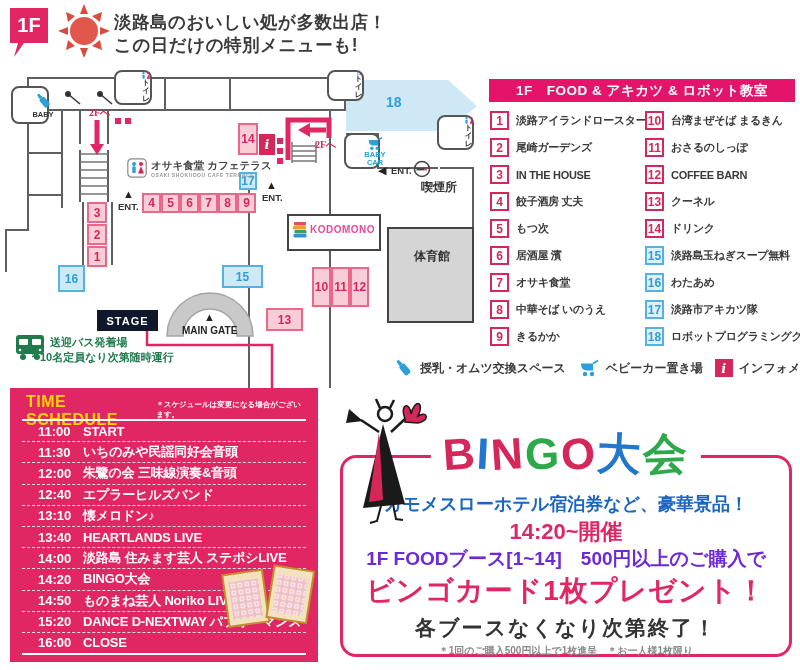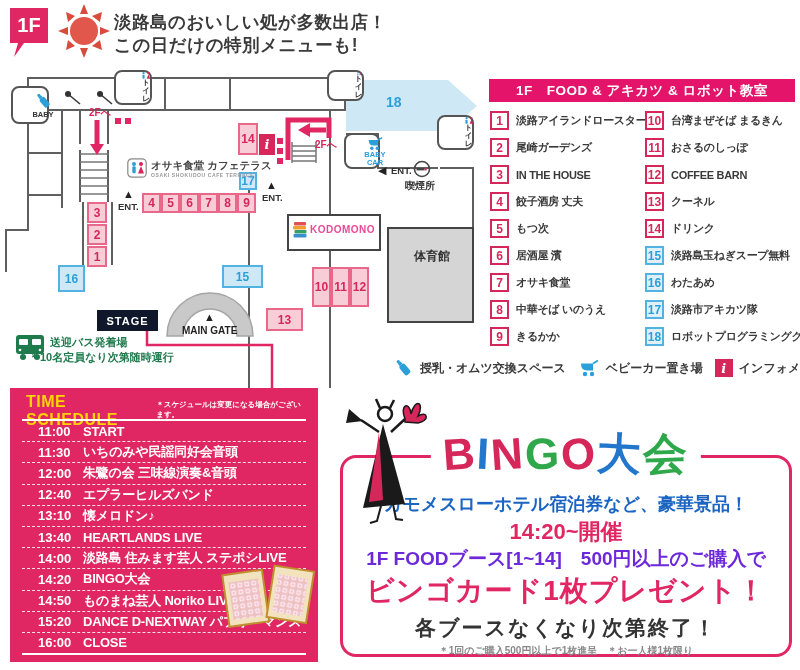--- a/index.html
+++ b/index.html
@@ -16,21 +16,21 @@
   .map-svg{position:absolute;left:0;top:58px;}
   .booth{position:absolute;display:flex;align-items:center;justify-content:center;box-sizing:border-box;
     background:#f9cdd7;border:2px solid #e9688a;color:#d6275a;font-weight:800;font-size:12px;z-index:3;}
   .booth.blue{background:#cfe8f6;border-color:#52b2e2;color:#2b9fd9;}
   .area18-label{position:absolute;color:#2b9fd9;font-size:14px;font-weight:800;z-index:3;}
   .mbox{position:absolute;box-sizing:border-box;background:#fff;border:2px solid #555;border-radius:8px;
     display:flex;flex-direction:column;align-items:center;justify-content:center;z-index:4;padding-left:26px;}
   .mbox .cap{font-size:7.5px;font-weight:800;color:#333;line-height:1.05;text-align:center;}
   .mbox .cap.blue{color:#2b9fd9;}
   .maplbl{position:absolute;font-weight:800;color:#333;z-index:4;white-space:nowrap;}
-  .crimson{color:#d6275a;}
+  .crimson{color:#d6275a;font-family:Liberation Serif, serif;}
   .greenlbl{color:#1f7a4c;}
   .stage{position:absolute;left:97px;top:310px;width:61px;height:21px;background:#0f172a;color:#fff;
     display:flex;align-items:center;justify-content:center;font-size:11px;font-weight:800;z-index:4;letter-spacing:1px;}
   .tri{font-size:11px;color:#222;}
   .info-badge{background:#d6275a;color:#fff;display:flex;align-items:center;justify-content:center;
     font-family:"DejaVu Serif",serif;font-style:italic;font-weight:bold;z-index:4;}
   
   .legend-header{position:absolute;left:489px;top:79px;width:306px;height:23px;background:#e4146b;color:#fff;
     display:flex;align-items:center;justify-content:center;font-size:13.5px;font-weight:800;letter-spacing:.5px;}
   .lcol{position:absolute;top:107px;}
@@ -223,21 +223,21 @@
 <div class="maplbl" style="left:118px;top:201px;font-size:9.5px">ENT.</div>
 <div class="maplbl tri" style="left:266px;top:179px">▲</div>
 <div class="maplbl" style="left:262px;top:192px;font-size:9.5px">ENT.</div>
 <div class="maplbl tri" style="left:378px;top:164px">◀</div>
 <div class="maplbl" style="left:391px;top:165px;font-size:9.5px">ENT.</div>
 <svg class="abs" style="left:413px;top:160px;z-index:4" width="18" height="18" viewBox="0 0 18 18">
   <circle cx="9" cy="9" r="7.5" fill="none" stroke="#444" stroke-width="1.6"></circle>
   <rect x="3.5" y="8" width="8" height="2.4" fill="#444"></rect>
     <rect x="11.7" y="8" width="2" height="2.4" fill="#d6275a"></rect>
 </svg>
-<div class="maplbl" style="left:405px;top:179px;font-size:10px">喫煙所</div>
+<div class="maplbl" style="left:421px;top:179px;font-size:12px">喫煙所</div>
 <div class="maplbl" style="left:414px;top:248px;font-size:12px;z-index:4">体育館</div>
 <div class="maplbl tri" style="left:204px;top:311px">▲</div>
 <div class="maplbl" style="left:182px;top:325px;font-size:10px;color:#222">MAIN GATE</div>
 <div class="stage">STAGE</div>
 <div class="info-badge" style="position:absolute;left:259px;top:134px;width:16px;height:21px;font-size:13px">i</div>
 
 <svg class="abs" style="left:127px;top:158px;z-index:4" width="20" height="20" viewBox="0 0 20 20">
   <rect x="0.8" y="0.8" width="18.4" height="18.4" rx="4" fill="none" stroke="#888" stroke-width="1.2"></rect>
   <circle cx="7" cy="6" r="2" fill="#2a9fd8"></circle>
     <rect x="5.3" y="8.3" width="3.4" height="7" rx="1.2" fill="#2a9fd8"></rect>

